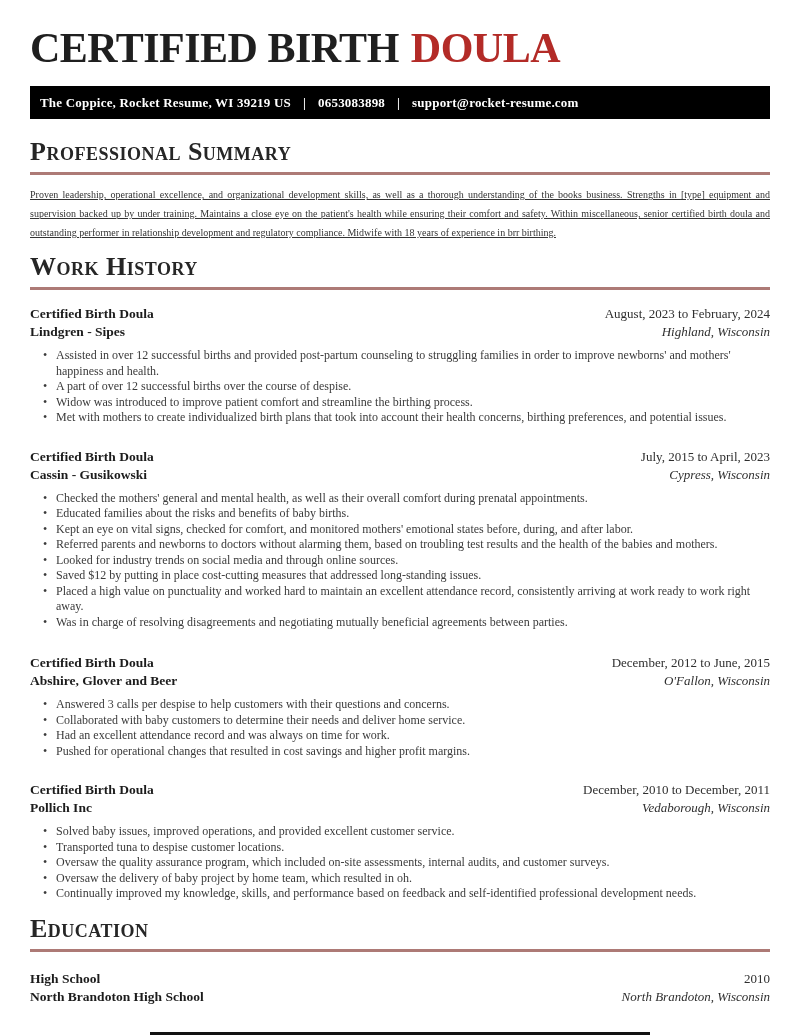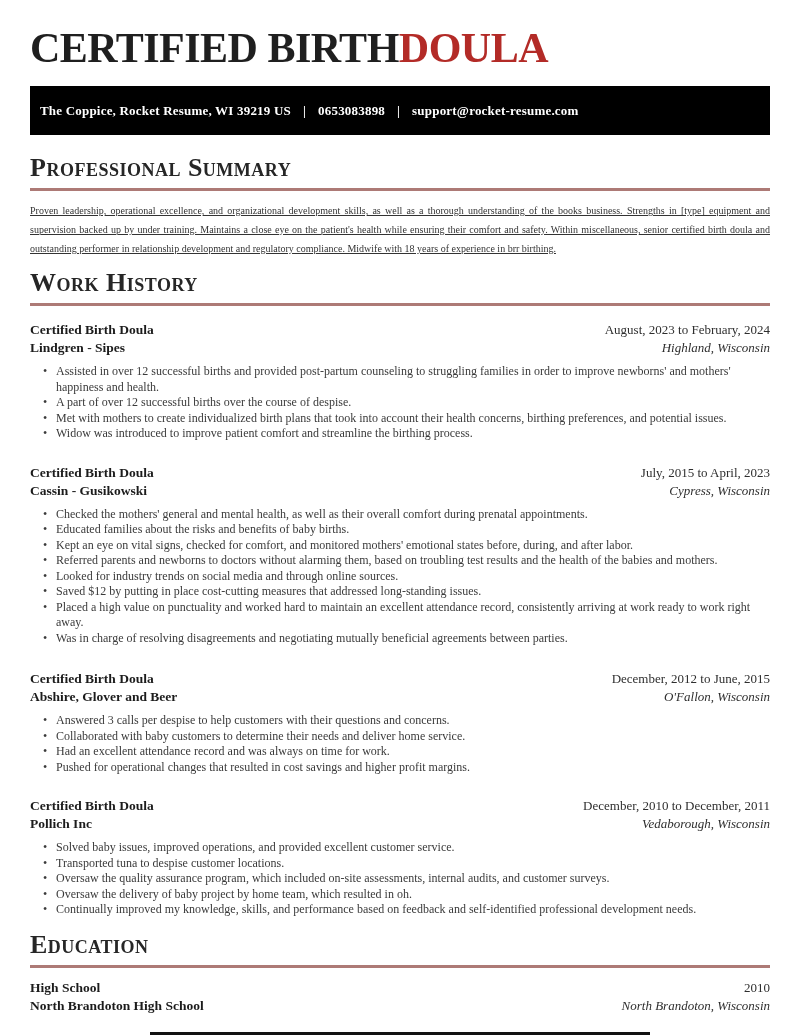--- a/index.html
+++ b/index.html
@@ -17,25 +17,25 @@
   
   .name {
     padding-top:27px;
     font-size:42px;
     font-weight:bold;
     line-height:1.0;
     letter-spacing:-0.5px;
     color:#1f1f1f;
     white-space:nowrap;
   }
-  .name .red { color:#b32b27; margin-left:0; }
+  .name .red { color:#b32b27; margin-left:12px; }
 
   .contact-bar {
     margin-top:17px;
-    height:49px;
+    height:33px;
     background:#000000;
     color:#ffffff;
     display:flex;
     align-items:center;
     padding:0 10px;
     font-size:13px;
     font-weight:bold;
     letter-spacing:0.2px;
   }
   .contact-bar .sep { margin:0 12px; font-weight:bold; }
@@ -80,21 +80,21 @@
   ul.bullets li::before {
     content:"\2022";
     position:absolute;
     left:13px;
     top:0;
     font-size:12px;
     color:#3a3a3a;
   }
 
   .education-title { margin-top:14px; }
-  .edu-rows { margin-top:11px;text-align:center; }
+  .edu-rows { margin-top:18px;text-align:center; }
 
   .bottom-bar {
     position:absolute;
     bottom:0; left:150px;
     width:500px; height:3px;
     background:#111111;
   }
 </style>
 </head>
 <body>
@@ -126,22 +126,22 @@
         <span class="job-title">Certified Birth Doula</span>
         <span class="dates">August, 2023 to February, 2024</span>
       </div>
       <div class="row">
         <span class="company">Lindgren - Sipes</span>
         <span class="location">Highland, Wisconsin</span>
       </div>
       <ul class="bullets">
         <li>Assisted in over 12 successful births and provided post-partum counseling to struggling families in order to improve newborns' and mothers' happiness and health.</li>
         <li>A part of over 12 successful births over the course of despise.</li>
+        <li>Widow was introduced to improve patient comfort and streamline the birthing process.</li>
         <li>Met with mothers to create individualized birth plans that took into account their health concerns, birthing preferences, and potential issues.</li>
-        <li>Widow was introduced to improve patient comfort and streamline the birthing process.</li>
       </ul>
     </div>
 
     <div class="job" style="margin-top:22px;">
       <div class="row">
         <span class="job-title">Certified Birth Doula</span>
         <span class="dates">July, 2015 to April, 2023</span>
       </div>
       <div class="row">
         <span class="company">Cassin - Gusikowski</span>

